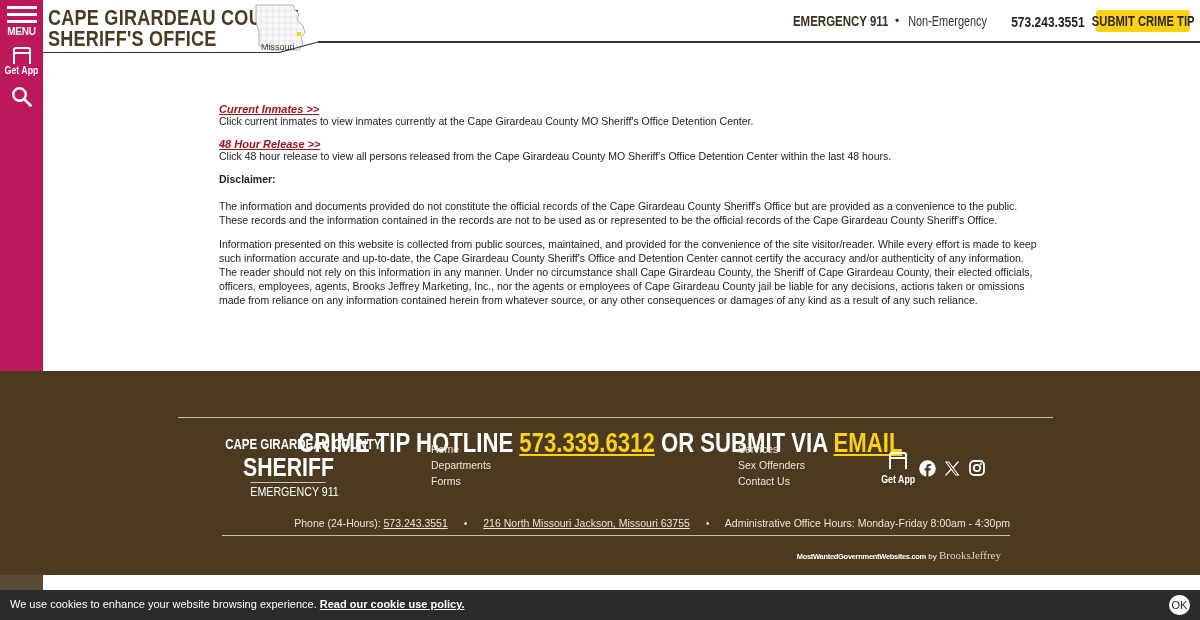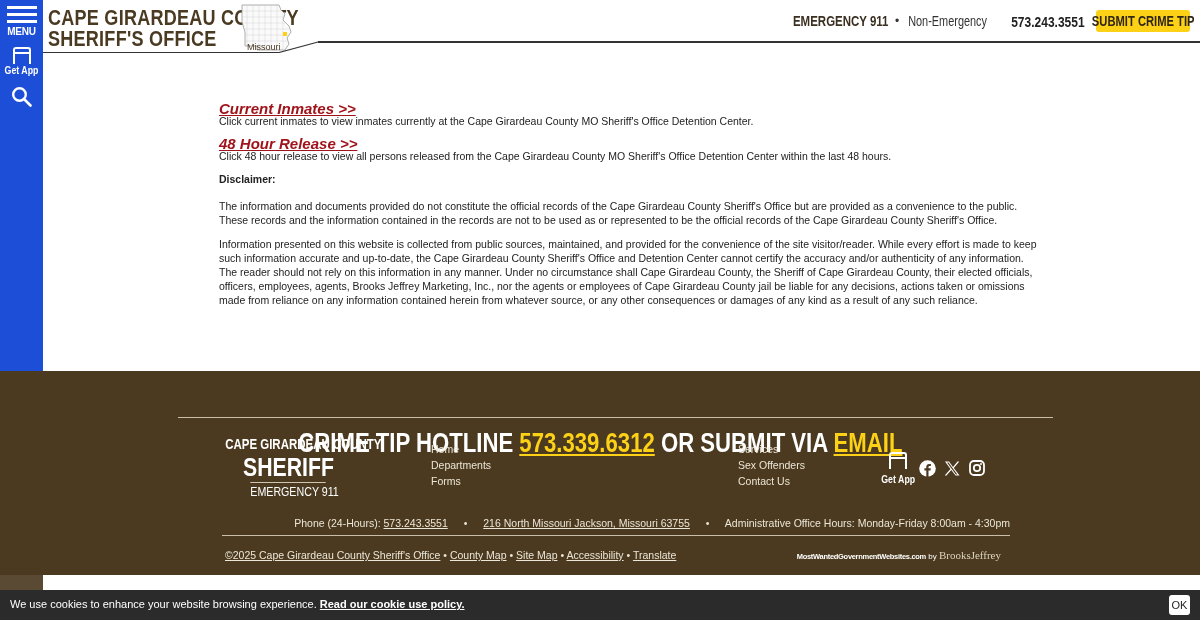--- a/index.html
+++ b/index.html
@@ -1,50 +1,50 @@
 <!DOCTYPE html>
 <html><head>
 <meta charset="utf-8">
 <style>
   * { box-sizing: border-box; margin: 0; padding: 0; }
   html, body { width: 1200px; height: 620px; overflow: hidden; background: #fff; }
   body { font-family: "Liberation Sans", sans-serif; color: #222; position: relative; }
 
   
-  .sidebar { position: absolute; left: 0; top: 0; width: 43px; height: 371px; background: #1d4ed8; z-index: 3; }
+  .sidebar { position: absolute; left: 0; top: 0; width: 43px; height: 371px; background: #be185d; z-index: 3; }
   .sidebar-bottom { position: absolute; left: 0; top: 575px; width: 43px; height: 20px; background: #5b4a33; }
   .menu-btn { position: absolute; left: 0; top: 6px; width: 43px; text-align: center; color: #fff; cursor: pointer; }
   .menu-btn .bars { width: 30px; margin: 0 auto; }
   .menu-btn .bars span { display: block; height: 3px; background: #fff; margin-bottom: 4px; }
   .menu-btn .lbl { font-size: 10px; font-weight: bold; margin-top: -1px; letter-spacing: -0.2px; }
   .getapp-btn { position: absolute; left: 0; top: 47px; width: 43px; text-align: center; color: #fff; cursor: pointer; }
   .phone-ico { width: 18px; height: 17px; border: 2px solid #fff; border-bottom: none; border-radius: 3px 3px 0 0; margin: 0 auto; position: relative; }
   .phone-ico::before { content: ""; position: absolute; left: 0; right: 0; top: 3px; height: 2px; background: #fff; }
   .getapp-btn .lbl { font-size: 11px; font-weight: bold; transform: scaleX(0.8); white-space: nowrap; margin-left: -6px; margin-right: -6px; }
   .search-btn { position: absolute; left: 11px; top: 86px; cursor: pointer; }
 
   
   .header { position: absolute; left: 43px; top: 0; width: 1157px; height: 57px; }
   .site-title { position: absolute; left: 5px; top: 7px; color: #4a3a22; font-weight: bold; font-size: 22px; line-height: 21px; transform: scaleX(0.82); transform-origin: left top; letter-spacing: 0.3px; white-space: nowrap; }
-  .map-logo { position: absolute; left: 196px; top: 2px; }
+  .map-logo { position: absolute; left: 210px; top: 2px; }
   .header-line { position: absolute; left: 0; top: 52px; width: 225px; height: 1px; background: #333; }
   .header-line2 { position: absolute; left: 275px; top: 41px; width: 882px; height: 2px; background: #333; }
   .header-diag { position: absolute; left: 224px; top: 41px; width: 55px; height: 12px; }
   .hdr-right { position: absolute; right: 10px; top: 10px; display: flex; align-items: center; white-space: nowrap; }
   .emerg { font-weight: bold; font-size: 14px; color: #3a2f20; transform: scaleX(0.82); transform-origin: right center; display: inline-block; }
   .hdr-dot { margin: 0 6px; font-size: 12px; color: #333; }
   .nonemerg { font-size: 14px; color: #333; transform: scaleX(0.78); display: inline-block; margin: 0 -8px; }
   .nonemerg-num { font-weight: bold; font-size: 15px; color: #222; transform: scaleX(0.8); display: inline-block; margin: 0 -6px 0 -2px; }
   .tip-btn { background: #fcd116; color: #2f2616; font-weight: bold; font-size: 14px; height: 22px; width: 94px; border-radius: 3px; display: flex; align-items: center; justify-content: center; margin-left: 8px; cursor: pointer; }
   .tip-btn span { transform: scaleX(0.8); display: inline-block; white-space: nowrap; }
 
   
   .main { position: absolute; left: 219px; top: 103px; width: 820px; }
   .page-title { font-size: 18.5px; font-weight: bold; color: #2a2a2a; margin-bottom: 13px; white-space: nowrap; }
-  .roster-link { display: block; color: #a1131a; font-size: 15px; font-weight: bold; font-style: italic; text-decoration: underline; line-height: 12px; cursor: pointer; }
+  .roster-link { display: block; color: #a1131a; font-size: 11px; font-weight: bold; font-style: italic; text-decoration: underline; line-height: 12px; cursor: pointer; }
   .roster-desc { font-size: 10.5px; line-height: 12px; color: #222; margin-bottom: 11px; }
   .disc-h { font-size: 10.5px; font-weight: bold; margin-top: 4px; margin-bottom: 14px; }
   .disc-p { font-size: 10.5px; line-height: 14px; margin-bottom: 10px; }
 
   
   .footer { position: absolute; left: 0; top: 371px; width: 1200px; height: 204px; background: #4b3a1f; color: #e8e2d4; }
   .hotline { position: absolute; left: 0; width: 1200px; top: 12px; text-align: center; font-weight: bold; font-size: 27px; color: #fff; margin-top: 45px; }
   .hotline .inner { display: inline-block; transform: scaleX(0.82); white-space: nowrap; }
   .hotline a { color: #fcd116; text-decoration: underline; cursor: pointer; }
   .foot-rule { position: absolute; left: 178px; width: 875px; top: 46px; height: 1px; background: #c9bfa8; }
@@ -64,21 +64,21 @@
   .foot-links { position: absolute; left: 225px; top: 178px; font-size: 10.5px; white-space: nowrap; color: #ece6d8; }
   .foot-links a { color: #ece6d8; text-decoration: underline; cursor: pointer; }
   .credit { position: absolute; right: 199px; top: 178px; font-size: 8px; color: #fff; white-space: nowrap; }
   .credit b { font-size: 7.5px; letter-spacing: -0.3px; }
   .credit .bj { font-family: "Liberation Serif", serif; font-size: 11px; color: #ddd4c0; }
 
   
   .cookie { position: absolute; left: 0; top: 590px; width: 1200px; height: 30px; background: #2b2b2b; color: #fff; font-size: 11px; z-index: 5; }
   .cookie .msg { position: absolute; left: 10px; top: 8px; white-space: nowrap; }
   .cookie .msg a { color: #fff; font-weight: bold; text-decoration: underline; cursor: pointer; }
-  .ok-btn { position: absolute; right: 10px; top: 5px; width: 21px; height: 20px; background: #fff; color: #222; border-radius: 3px; font-size: 11px; display: flex; align-items: center; justify-content: center; cursor: pointer; border: none; }
+  .ok-btn { position: absolute; right: 10px; top: 5px; width: 21px; height: 20px; background: #fff; color: #222; border-radius: 10px; font-size: 11px; display: flex; align-items: center; justify-content: center; cursor: pointer; border: none; }
 </style>
 </head>
 <body>
 
 <div class="sidebar">
   <div class="menu-btn">
     <div class="bars">
         <span></span>
         <span></span>
         <span></span>
@@ -207,27 +207,20 @@
   <div class="foot-info">
     <span>Phone (24-Hours):</span>
     <a>573.243.3551</a>
     <span class="sep">•</span>
     <a>216 North Missouri Jackson, Missouri 63755</a>
     <span class="sep">•</span>
     <span>Administrative Office Hours: Monday-Friday 8:00am - 4:30pm</span>
   </div>
   <div class="foot-rule2"></div>
 
-  <div class="foot-links">
-    <a>©2025 Cape Girardeau County Sheriff's Office</a> •
-    <a>County Map</a> •
-    <a>Site Map</a> •
-    <a>Accessibility</a> •
-    <a>Translate</a>
-  </div>
   <div class="credit">
     <b>MostWantedGovernmentWebsites.com</b>
     <span>by</span>
     <span class="bj">BrooksJeffrey</span>
   </div>
 </div>
 
 <div class="cookie">
   <div class="msg">
     <span>We use cookies to enhance your website browsing experience.</span>

